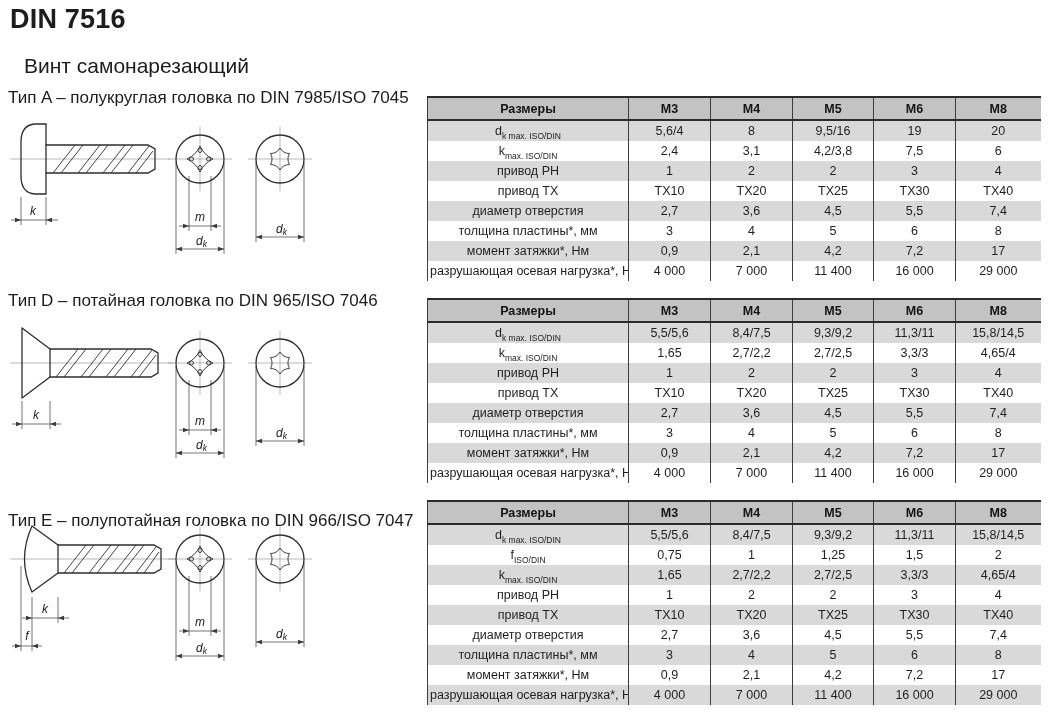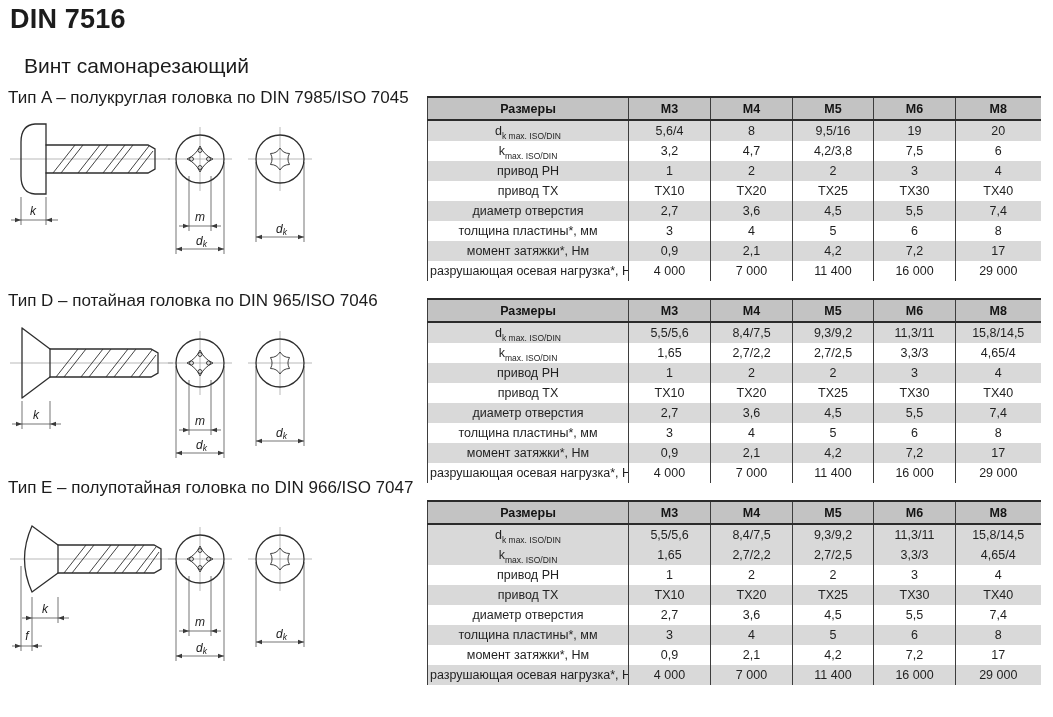--- a/index.html
+++ b/index.html
@@ -6,21 +6,21 @@
   #stage{
     position:relative;width:1053px;height:717px;background:#ffffff;overflow:hidden;
     font-family:"Liberation Sans", sans-serif;color:#1c1c1c;
   }
   .abs{position:absolute;}
   #page-title{left:10px;top:4px;font-size:27px;font-weight:700;letter-spacing:.2px;}
   #page-subtitle{left:24px;top:54px;font-size:21px;font-weight:400;}
   .section-heading{left:8px;font-size:17px;font-weight:400;white-space:nowrap;}
   #heading-a{top:88px;}
   #heading-d{top:291px;text-align:center;}
-  #heading-e{top:478px;}
+  #heading-e{top:511px;}
 
   table.spec{border-collapse:collapse;table-layout:fixed;width:613px;
     border-left:1px solid #3d3d3d;}
   table.spec th{
     background:var(--header-bg,#c3c3c3);
     border-top:2px solid #2b2b2b;border-bottom:2px solid #2b2b2b;
     border-right:1px solid #3d3d3d;
     font-size:12.5px;font-weight:700;height:21px;padding:0 2px;color:#141414;
   }
   table.spec td{
@@ -260,22 +260,22 @@
         <tr class="shade">
           <td class="lbl"><span class="base">d</span><sub>k max. ISO/DIN</sub></td>
           <td>5,6/4</td>
           <td>8</td>
           <td>9,5/16</td>
           <td>19</td>
           <td>20</td>
         </tr>
         <tr>
           <td class="lbl"><span class="base">k</span><sub>max. ISO/DIN</sub></td>
-          <td>3,2</td>
-          <td>4,7</td>
+          <td>2,4</td>
+          <td>3,1</td>
           <td>4,2/3,8</td>
           <td>7,5</td>
           <td>6</td>
         </tr>
         <tr class="shade">
           <td class="lbl"><span class="base">привод PH</span></td>
           <td>1</td>
           <td>2</td>
           <td>2</td>
           <td>3</td>
@@ -430,20 +430,28 @@
       </thead>
       <tbody>
         <tr class="shade">
           <td class="lbl"><span class="base">d</span><sub>k max. ISO/DIN</sub></td>
           <td>5,5/5,6</td>
           <td>8,4/7,5</td>
           <td>9,3/9,2</td>
           <td>11,3/11</td>
           <td>15,8/14,5</td>
         </tr>
+        <tr>
+          <td class="lbl"><span class="base">f</span><sub>ISO/DIN</sub></td>
+          <td>0,75</td>
+          <td>1</td>
+          <td>1,25</td>
+          <td>1,5</td>
+          <td>2</td>
+        </tr>
         <tr class="shade">
           <td class="lbl"><span class="base">k</span><sub>max. ISO/DIN</sub></td>
           <td>1,65</td>
           <td>2,7/2,2</td>
           <td>2,7/2,5</td>
           <td>3,3/3</td>
           <td>4,65/4</td>
         </tr>
         <tr>
           <td class="lbl"><span class="base">привод PH</span></td>

